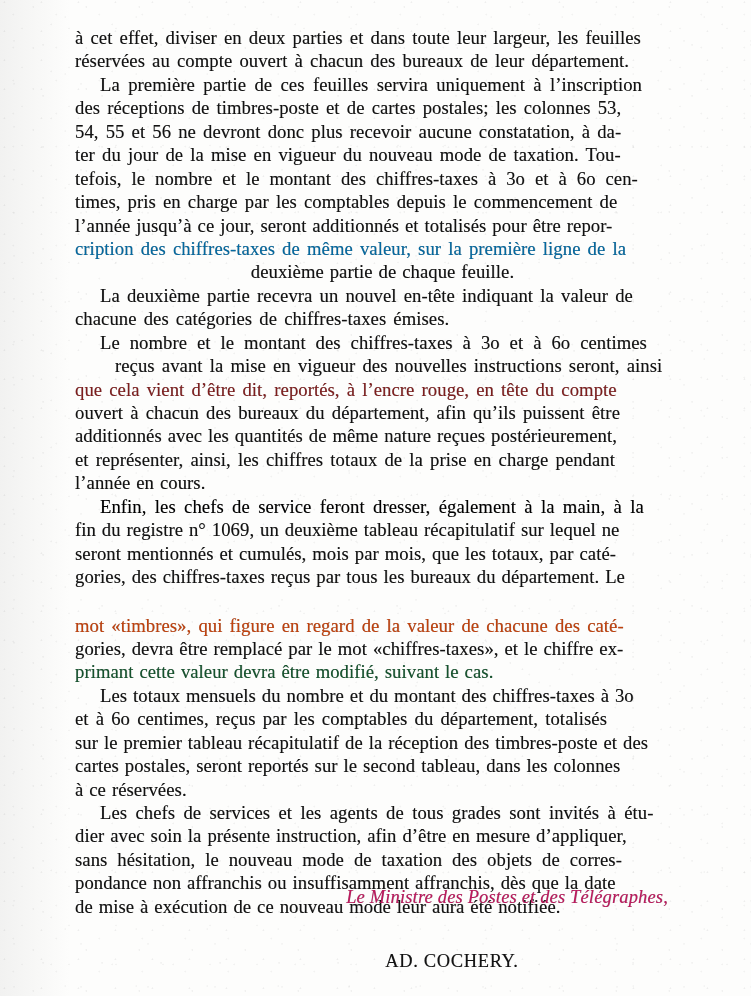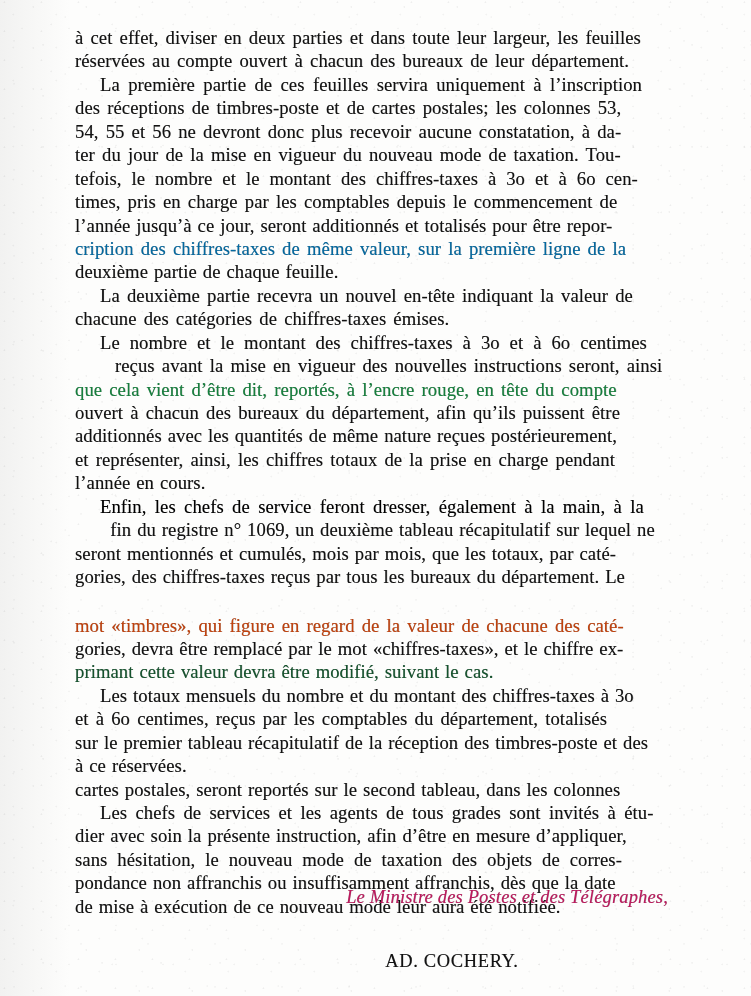--- a/index.html
+++ b/index.html
@@ -125,42 +125,42 @@
       <span class="line ws2" style="color: rgb(18, 18, 18);">à cet effet, diviser en deux parties et dans toute leur largeur, les feuilles</span>
       <span class="line ws2" style="color: rgb(18, 18, 18);">réservées au compte ouvert à chacun des bureaux de leur département.</span>
       <span class="line ws3 indent" style="color: rgb(18, 18, 18);">La première partie de ces feuilles servira uniquement à l’inscription</span>
       <span class="line ws2" style="color: rgb(18, 18, 18);">des réceptions de timbres-poste et de cartes postales; les colonnes 53,</span>
       <span class="line ws2" style="color: rgb(18, 18, 18);">54, 55 et 56 ne devront donc plus recevoir aucune constatation, à da-</span>
       <span class="line ws2" style="color: rgb(18, 18, 18);">ter du jour de la mise en vigueur du nouveau mode de taxation. Tou-</span>
       <span class="line ws4" style="color: rgb(18, 18, 18);">tefois, le nombre et le montant des chiffres-taxes à 3o et à 6o cen-</span>
       <span class="line ws2" style="color: rgb(18, 18, 18);">times, pris en charge par les comptables depuis le commencement de</span>
       <span class="line ws1" style="color: rgb(18, 18, 18);">l’année jusqu’à ce jour, seront additionnés et totalisés pour être repor-</span>
       <span class="line ws2" style="color: #0369a1;">cription des chiffres-taxes de même valeur, sur la première ligne de la</span>
-      <span class="line ws1" style="color: rgb(18, 18, 18);">deuxième partie de chaque feuille.</span>
+      <span class="line ws1" style="color: rgb(18, 18, 18); text-align: center;">deuxième partie de chaque feuille.</span>
       <span class="line ws2 indent" style="color: rgb(18, 18, 18);">La deuxième partie recevra un nouvel en-tête indiquant la valeur de</span>
       <span class="line ws2" style="color: rgb(18, 18, 18);">chacune des catégories de chiffres-taxes émises.</span>
       <span class="line ws4 indent" style="color: rgb(18, 18, 18);">Le nombre et le montant des chiffres-taxes à 3o et à 6o centimes</span>
       <span class="line ws2" style="color: rgb(18, 18, 18); margin-left: 40px;">reçus avant la mise en vigueur des nouvelles instructions seront, ainsi</span>
-      <span class="line ws2" style="color: #15803d;">que cela vient d’être dit, reportés, à l’encre rouge, en tête du compte</span>
+      <span class="line ws2" style="color: #7f1d1d;">que cela vient d’être dit, reportés, à l’encre rouge, en tête du compte</span>
       <span class="line ws2" style="color: rgb(18, 18, 18);">ouvert à chacun des bureaux du département, afin qu’ils puissent être</span>
       <span class="line ws1" style="color: rgb(18, 18, 18);">additionnés avec les quantités de même nature reçues postérieurement,</span>
       <span class="line ws2" style="color: rgb(18, 18, 18);">et représenter, ainsi, les chiffres totaux de la prise en charge pendant</span>
       <span class="line ws1" style="color: rgb(18, 18, 18);">l’année en cours.</span>
       <span class="line ws3 indent" style="color: #000000;">Enfin, les chefs de service feront dresser, également à la main, à la</span>
-      <span class="line ws1" style="color: rgb(18, 18, 18); text-align: center;">fin du registre n° 1069, un deuxième tableau récapitulatif sur lequel ne</span>
+      <span class="line ws1" style="color: rgb(18, 18, 18);">fin du registre n° 1069, un deuxième tableau récapitulatif sur lequel ne</span>
       <span class="line ws1" style="color: rgb(18, 18, 18);">seront mentionnés et cumulés, mois par mois, que les totaux, par caté-</span>
       <span class="line ws1" style="color: rgb(18, 18, 18);">gories, des chiffres-taxes reçus par tous les bureaux du département. Le</span>
       <span class="line ws2" style="color: #c2410c; margin-top: 25px;">mot «timbres», qui figure en regard de la valeur de chacune des caté-</span>
       <span class="line ws1" style="color: rgb(18, 18, 18);">gories, devra être remplacé par le mot «chiffres-taxes», et le chiffre ex-</span>
       <span class="line ws1" style="color: #14532d;">primant cette valeur devra être modifié, suivant le cas.</span>
       <span class="line ws1 indent" style="color: rgb(18, 18, 18);">Les totaux mensuels du nombre et du montant des chiffres-taxes à 3o</span>
       <span class="line ws2" style="color: rgb(18, 18, 18);">et à 6o centimes, reçus par les comptables du département, totalisés</span>
       <span class="line ws1" style="color: rgb(18, 18, 18);">sur le premier tableau récapitulatif de la réception des timbres-poste et des</span>
+      <span class="line ws1" style="color: rgb(18, 18, 18);">cartes postales, seront reportés sur le second tableau, dans les colonnes</span>
       <span class="line ws1" style="color: rgb(18, 18, 18);">à ce réservées.</span>
-      <span class="line ws1" style="color: rgb(18, 18, 18);">cartes postales, seront reportés sur le second tableau, dans les colonnes</span>
       <span class="line ws3 indent" style="color: rgb(18, 18, 18);">Les chefs de services et les agents de tous grades sont invités à étu-</span>
       <span class="line ws1" style="color: rgb(18, 18, 18);">dier avec soin la présente instruction, afin d’être en mesure d’appliquer,</span>
       <span class="line ws4" style="color: rgb(18, 18, 18);">sans hésitation, le nouveau mode de taxation des objets de corres-</span>
       <span class="line ws1" style="color: rgb(18, 18, 18);">pondance non affranchis ou insuffisamment affranchis, dès que la date</span>
       <span class="line ws1" style="color: rgb(18, 18, 18);">de mise à exécution de ce nouveau mode leur aura été notifiée.</span>
     </div>
 
   <div id="signature-block">
     <span id="minister-title" style="color: #be185d;">Le Ministre des Postes et des Télégraphes,</span>
     <span id="minister-name" style="color: rgb(18, 18, 18);">

